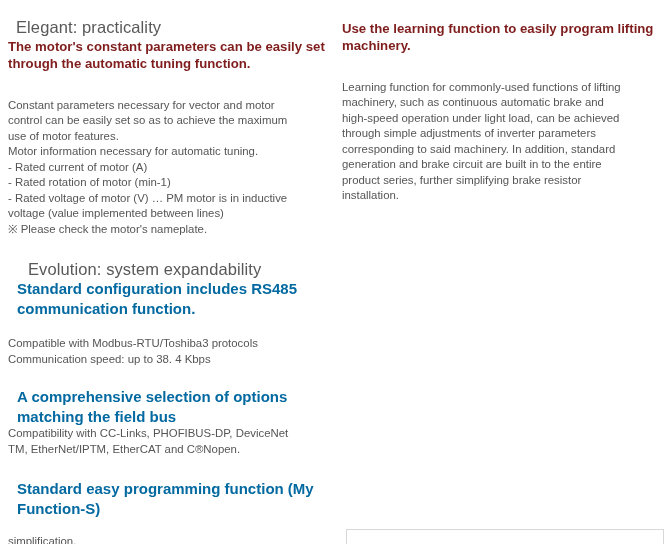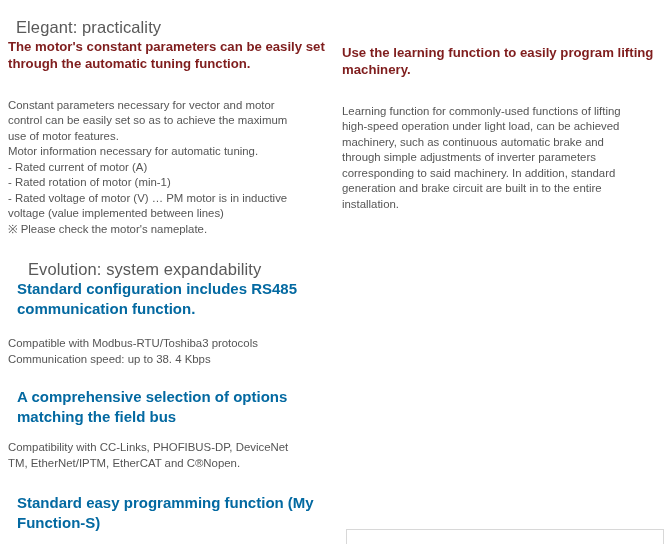--- a/index.html
+++ b/index.html
@@ -49,34 +49,34 @@
     font-weight: bold;
     color: #0369a1;
     line-height: 1.3;
     margin: 9px;
   }
 
   
   #top-section { position: absolute; left: 0; top: 0; width: 667px; }
   #top-heading { position: absolute; left: 8px; top: 10px; }
   #top-left-col { position: absolute; left: 8px; top: 38px; width: 324px; }
-  #top-right-col { position: absolute; left: 342px; top: 44px; width: 318px; }
+  #top-right-col { position: absolute; left: 342px; top: 20px; width: 318px; }
   #top-left-lead, #top-right-lead { margin-bottom: 0; }
   #top-left-body { margin-top: 25px; }
   #top-right-body { margin-top: 25px; }
 
   
   #bottom-section { position: absolute; left: 0; top: 252px; width: 667px; }
   #bottom-heading { position: absolute; left: 20px; top: 0px; }
   #bottom-left-col { position: absolute; left: 8px; top: 27px; width: 330px; }
   .blk { margin-bottom: 0; }
   #sub1 { margin-top: 0; }
   #para1 { margin-top: 18px; }
   #sub2 { margin-top: 20px; }
-  #para2 { margin-top: 14px; }
+  #para2 { }
   #sub3 { margin-top: 22px; }
   #para3 { margin-top: 16px; }
 
   
   #diagram-panel {
     position: absolute;
     left: 346px;
     top: 277px;
     width: 318px;
     height: 252px;
@@ -112,25 +112,26 @@
       </p>
     </div>
 
     <div id="top-right-col">
       <p class="lead" id="top-right-lead">
         <span class="ln">Use the learning function to easily program</span>
         <span class="ln">lifting machinery.</span>
       </p>
       <p class="body-text" id="top-right-body">
         <span class="ln">Learning function for commonly-used functions of lifting</span>
+        <span class="ln">machinery, such as continuous automatic brake and</span>
         <span class="ln">high-speed operation under light load, can be achieved</span>
-        <span class="ln">machinery, such as continuous automatic brake and</span>
         <span class="ln">through simple adjustments of inverter parameters</span>
         <span class="ln">corresponding to said machinery. In addition, standard</span>
         <span class="ln">generation and brake circuit are built in to the entire</span>
+        <span class="ln">product series, further simplifying brake resistor</span>
         <span class="ln">installation.</span>
       </p>
     </div>
   </div>
 
   <div id="bottom-section">
 
     <h2 class="section-title" id="bottom-heading">Evolution: system expandability</h2>
 
     <div id="bottom-left-col">

